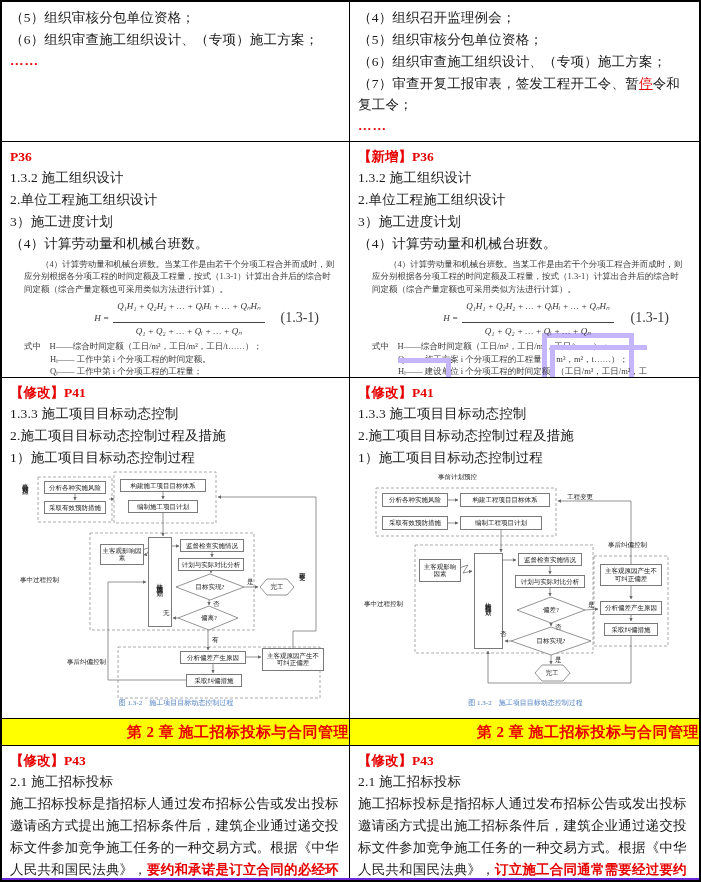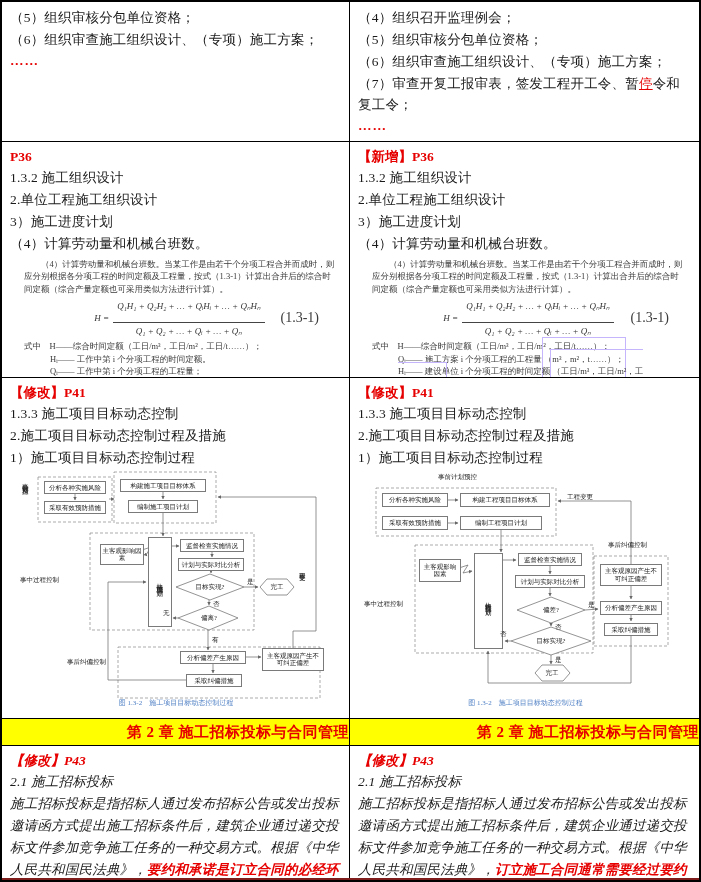--- a/index.html
+++ b/index.html
@@ -1,38 +1,38 @@
 <!DOCTYPE html>
 <html><head>
 <meta charset="utf-8">
 <style>
   html,body{margin:0;padding:0;background:#fff;}
   .doc{
     width:701px;height:882px;box-sizing:border-box;position:relative;
-    border:2px solid #000;background:#7f1d1d;
+    border:2px solid #000;background:#6d28d9;
     font-family:"Liberation Serif", serif;color:#1a1a1a;
     display:grid;grid-template-columns:348px 349px;
     grid-template-rows:140px 236px 341px 27px 132px;
   }
   .cell{box-sizing:border-box;border-bottom:1px solid #000;padding:5px 8px 2px 8px;overflow:hidden;background:#fff;position:relative;}
   .cl{border-right:1px solid #000;}
-  .lastrow{border-bottom:none;font-style:italic;}
+  .lastrow{border-bottom:none;}
   .bigline{font-size:13.5px;line-height:1.62;letter-spacing:.2px;}
   .tag{color:#e60000;font-weight:bold;font-size:13.5px;line-height:1.5;}
   .hl-u{color:#e60000;text-decoration:underline;}
   .dots{color:#e60000;font-weight:bold;letter-spacing:1px;font-size:13.5px;line-height:1.5;}
   .redbold{color:#e60000;font-weight:bold;}
   .banner{background:#ffff00;display:flex;align-items:center;justify-content:flex-end;padding:0;}
   .banner .btxt{color:#e60000;font-weight:bold;font-size:15px;letter-spacing:.5px;}
   
   .smwrap{margin-top:3px;padding-left:14px;padding-right:6px;}
   .sm{font-size:8.5px;line-height:1.5;color:#3a3a3a;}
   .ind2{text-indent:2em;}
   .hang{padding-left:26px;}
-  .rbox{border:1px solid #c4b5fd;padding:16px 1px;font-family:Liberation Serif, serif;}
+  .rbox{border:5px solid #c4b5fd;padding:16px 1px;font-family:Liberation Serif, serif;}
   .fxrow{position:relative;display:flex;justify-content:center;align-items:center;margin:3px 0;}
   .fxmain{display:flex;align-items:center;gap:4px;font-style:italic;font-size:9px;color:#333;}
   .frac{display:inline-block;text-align:center;vertical-align:middle;}
   .frac .num{display:block;border-bottom:.8px solid #444;padding:0 4px 10px 4px;}
   .frac .den{display:block;padding-top:1px;}
   .fxno{position:absolute;right:16px;font-size:14px;color:#3a3a3a;}
   
   .chart{position:relative;margin:2px auto 16px auto;}
   .chart svg{position:absolute;left:0;top:0;}
   .fn{position:absolute;border:1px solid #7a7a7a;background:#fff;display:flex;align-items:center;justify-content:center;

